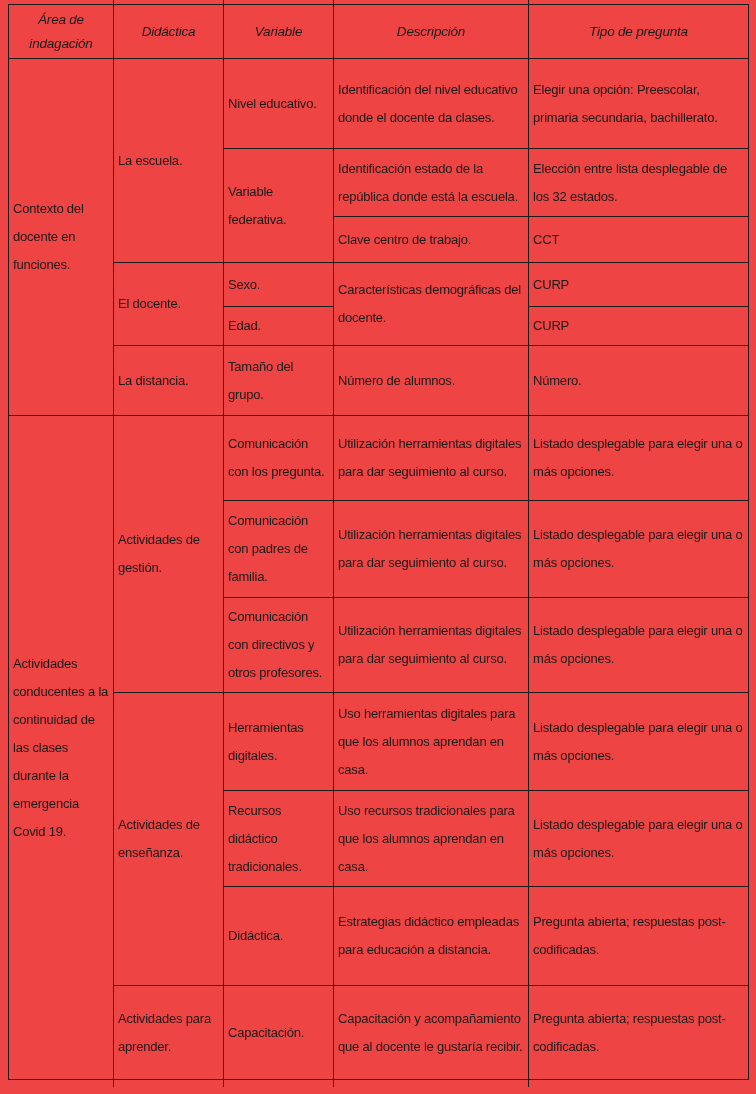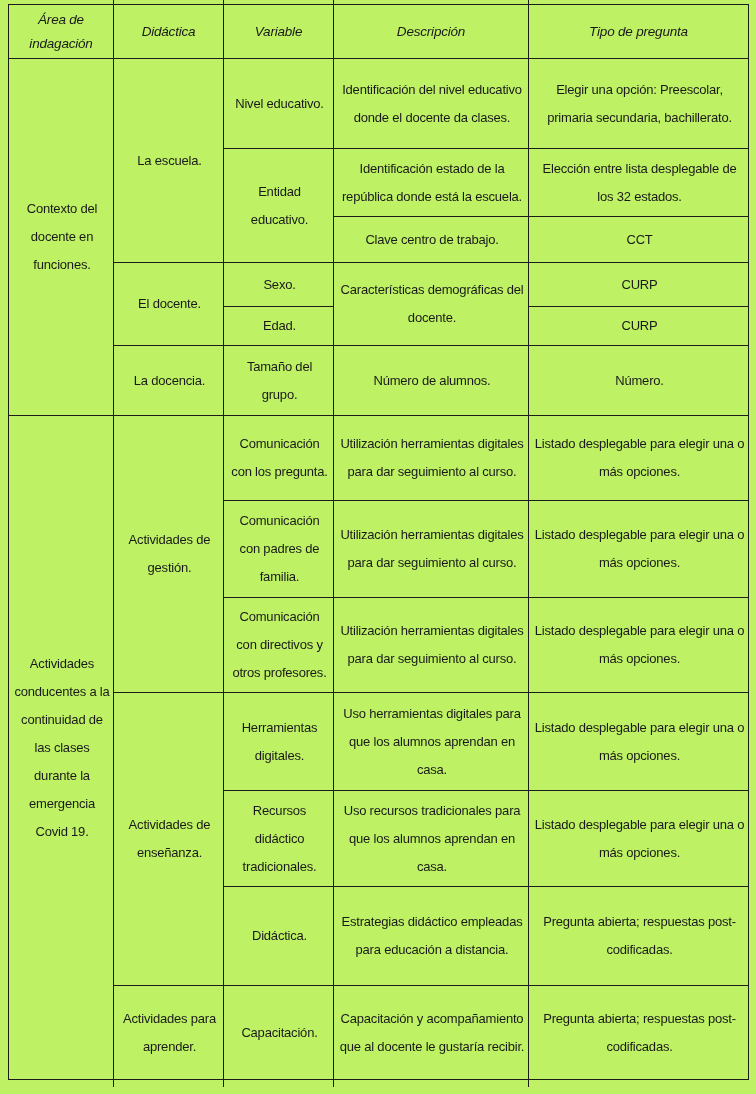--- a/index.html
+++ b/index.html
@@ -6,41 +6,40 @@
     margin: 0;
     padding: 0;
     background: #ffffff;
     font-family: "Liberation Sans", sans-serif;
     color: #1a1a1a;
   }
   .page {
     position: relative;
     width: 756px;
     height: 1094px;
-    background: #bef264;
+    background: #ef4444;
     overflow: hidden;
   }
   table.optable {
     position: absolute;
     left: 8px;
     top: 4px;
     width: 740px;
     border-collapse: collapse;
     table-layout: fixed;
   }
   .optable td, .optable th {
     border: 1px solid #1c1c1c;
     vertical-align: middle;
     padding: 2px 2px 2px 4px;
     font-size: 13px;
     line-height: 28px;
     letter-spacing: -0.2px;
     font-weight: normal;
     overflow: hidden;
-    text-align: center;
   }
   .optable th {
     font-style: italic;
     text-align: center;
     font-size: 13.5px;
     line-height: 24px;
     padding: 2px;
   }
   
   col.c-area { width: 105px; }
@@ -101,40 +100,40 @@
     <tbody>
 
       <tr class="r1">
         <td rowspan="6">Contexto del docente en funciones.</td>
         <td rowspan="3">La escuela.</td>
         <td>Nivel educativo.</td>
         <td>Identificación del nivel educativo donde el docente da clases.</td>
         <td>Elegir una opción: Preescolar, primaria secundaria, bachillerato.</td>
       </tr>
       <tr class="r2">
-        <td rowspan="2">Entidad educativo.</td>
+        <td rowspan="2">Variable federativa.</td>
         <td>Identificación estado de la república donde está la escuela.</td>
         <td>Elección entre lista desplegable de los 32 estados.</td>
       </tr>
       <tr class="r3">
         <td>Clave centro de trabajo.</td>
         <td>CCT</td>
       </tr>
       <tr class="r4">
         <td rowspan="2">El docente.</td>
         <td>Sexo.</td>
         <td rowspan="2">Características demográficas del docente.</td>
         <td>CURP</td>
       </tr>
       <tr class="r5">
         <td>Edad.</td>
         <td>CURP</td>
       </tr>
       <tr class="r6">
-        <td>La docencia.</td>
+        <td>La distancia.</td>
         <td>Tamaño del grupo.</td>
         <td>Número de alumnos.</td>
         <td>Número.</td>
       </tr>
 
       <tr class="r7">
         <td rowspan="7">Actividades conducentes a la continuidad de las clases durante la emergencia Covid 19.</td>
         <td rowspan="3">Actividades de gestión.</td>
         <td>Comunicación con los pregunta.</td>
         <td>Utilización herramientas digitales para dar seguimiento al curso.</td>

